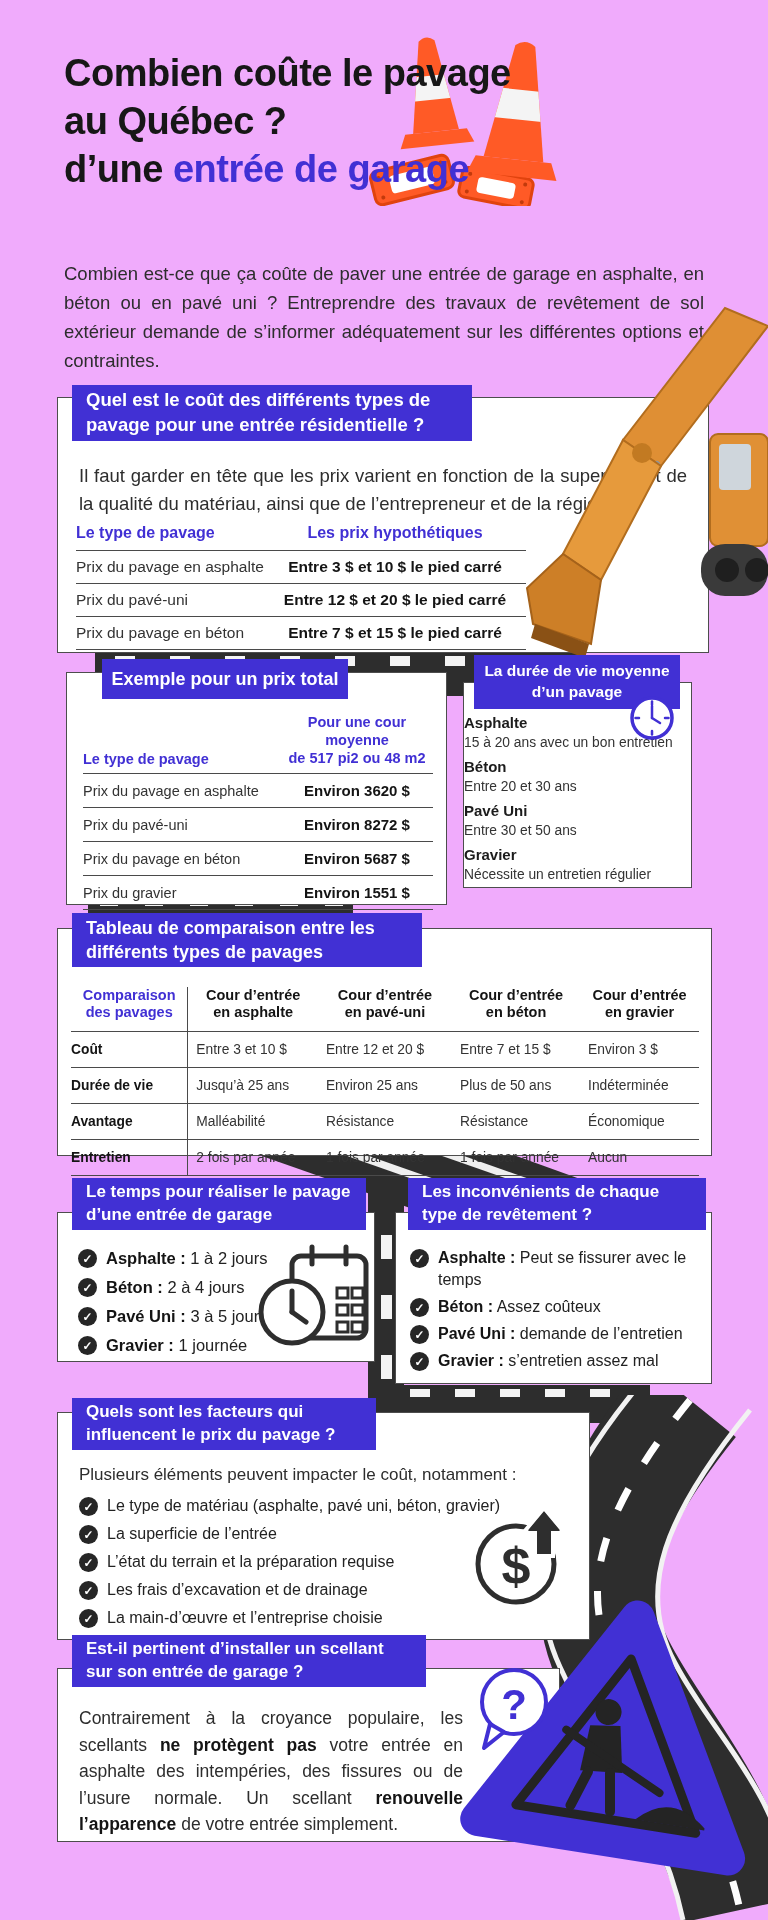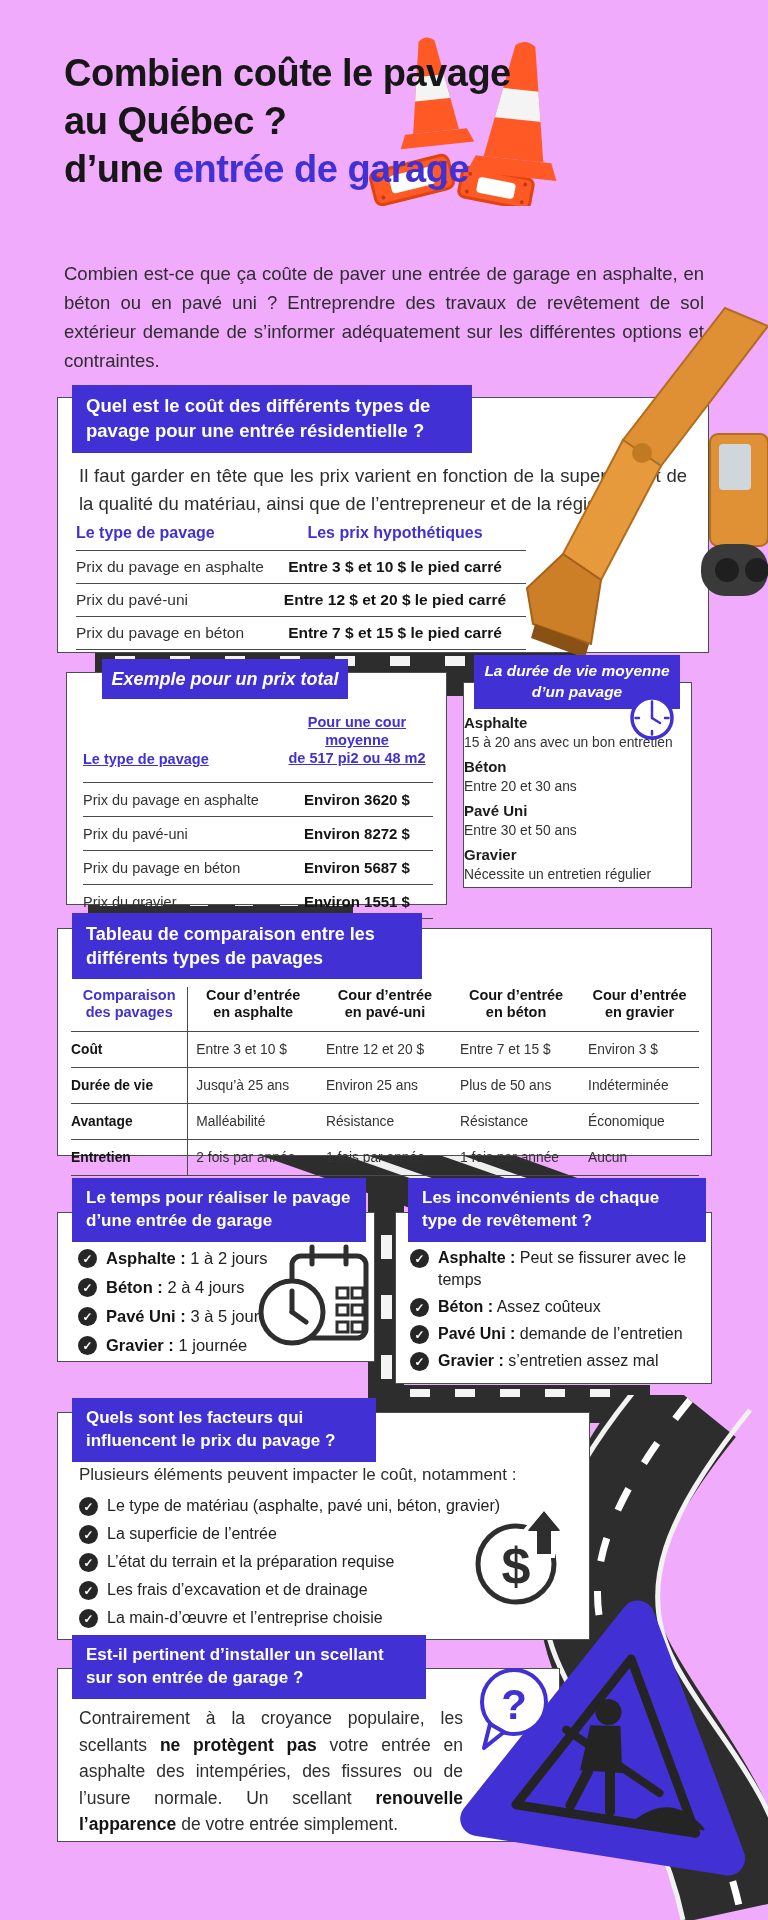--- a/index.html
+++ b/index.html
@@ -18,38 +18,38 @@
           font-size:38px; font-weight:bold; line-height:1.26; letter-spacing:-0.5px; color:#171717; }
   .title .t-line{ display:block; }
   .hl{ color:var(--accent); }
 
   .intro{ position:absolute; left:64px; top:260px; width:640px; z-index:2;
           font-size:18.5px; line-height:1.56; text-align:justify; color:#2d2d2d; }
 
   
   .panel{ position:absolute; background:#fff; border:1.5px solid #4d4d4d; z-index:2; }
   .banner{ position:absolute; background:var(--accent); color:#fff; font-weight:bold;
-           padding:9px 14px; line-height:1.34; z-index:4; }
-  .banner.center{ text-align:center;font-style:italic; }
+           padding:3px 14px; line-height:1.34; z-index:4; }
+  .banner.center{ text-align:center; }
 
   
   .cost-body{ position:absolute; left:21px; top:64px; width:608px;
               font-size:18.5px; line-height:1.5; text-align:justify; color:#2d2d2d; }
   table{ border-collapse:collapse; }
   .t1{ position:absolute; left:18px; top:126px; width:450px; table-layout:fixed; }
   .t1 th{ font-size:16px; color:var(--accent); padding:0 0 8px 0; }
   .t1 th.c1{ text-align:left; }
   .t1 th.c2, .t1 td.c2{ text-align:center; width:262px; }
   .t1 tr{ border-bottom:1.5px solid #4a4a4a; }
   .t1 td{ font-size:15.5px; padding:7px 0; text-align:left; color:#333; }
   .t1 td.c2{ font-weight:bold; color:#141414; }
 
   
   .t2{ position:absolute; left:16px; top:40px; width:350px; table-layout:fixed; }
-  .t2 th{ font-size:14.5px; color:var(--accent); vertical-align:bottom; padding-bottom:15px;text-decoration:underline; }
+  .t2 th{ font-size:14.5px; color:var(--accent); vertical-align:bottom; padding-bottom:6px; }
   .t2 th.c1{ text-align:left; width:198px; }
   .t2 th.c2, .t2 td.c2{ text-align:center; width:152px; }
   .t2 th .hl2{ display:block; line-height:1.25; }
   .t2 tr{ border-bottom:1.5px solid #4a4a4a; }
   .t2 td{ font-size:14.5px; padding:8px 0; color:#333; }
   .t2 td.c2{ font-weight:bold; font-size:15px; color:#141414; }
 
   
   .life-content{ position:absolute; left:0; top:30px; width:100%; text-align:left; }
   .life-item{ margin-bottom:5px; }

